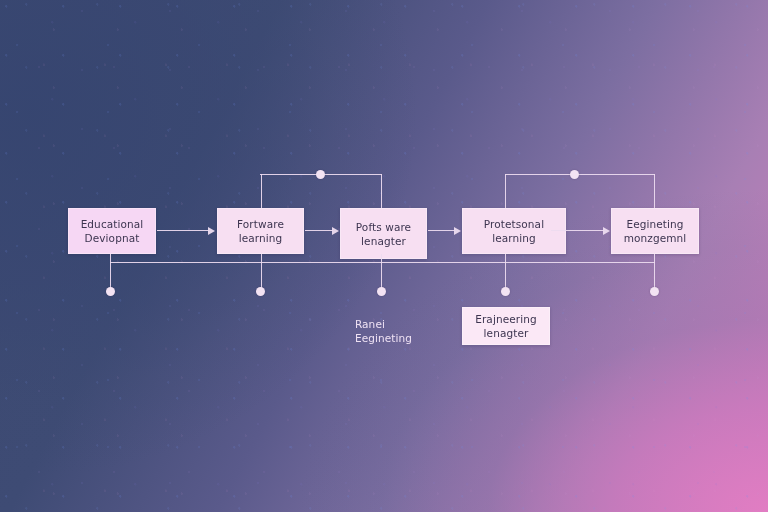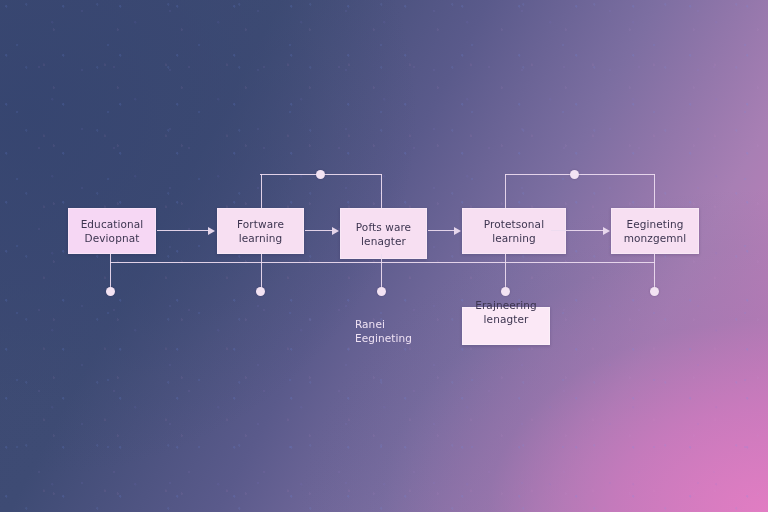--- a/index.html
+++ b/index.html
@@ -207,20 +207,20 @@
   <div class="dot" style="left:650px; top:287px;"></div>
 
 
   <div class="plainlabel" style="left:340px; top:307px; width:87px; height:47px;">
     <span>
       <span>Ranei</span><br>
       <span>Eegineting</span>
     </span>
   </div>
 
-  <div class="node n-soft" style="left:462px; top:307px; width:88px; height:35px;align-items:flex-end;">
+  <div class="node n-soft" style="left:462px; top:307px; width:88px; height:35px;">
     <span>
       <span>Erajneering</span><br>
       <span>lenagter</span>
     </span>
   </div>
 
 </div>
 
 </body></html>

